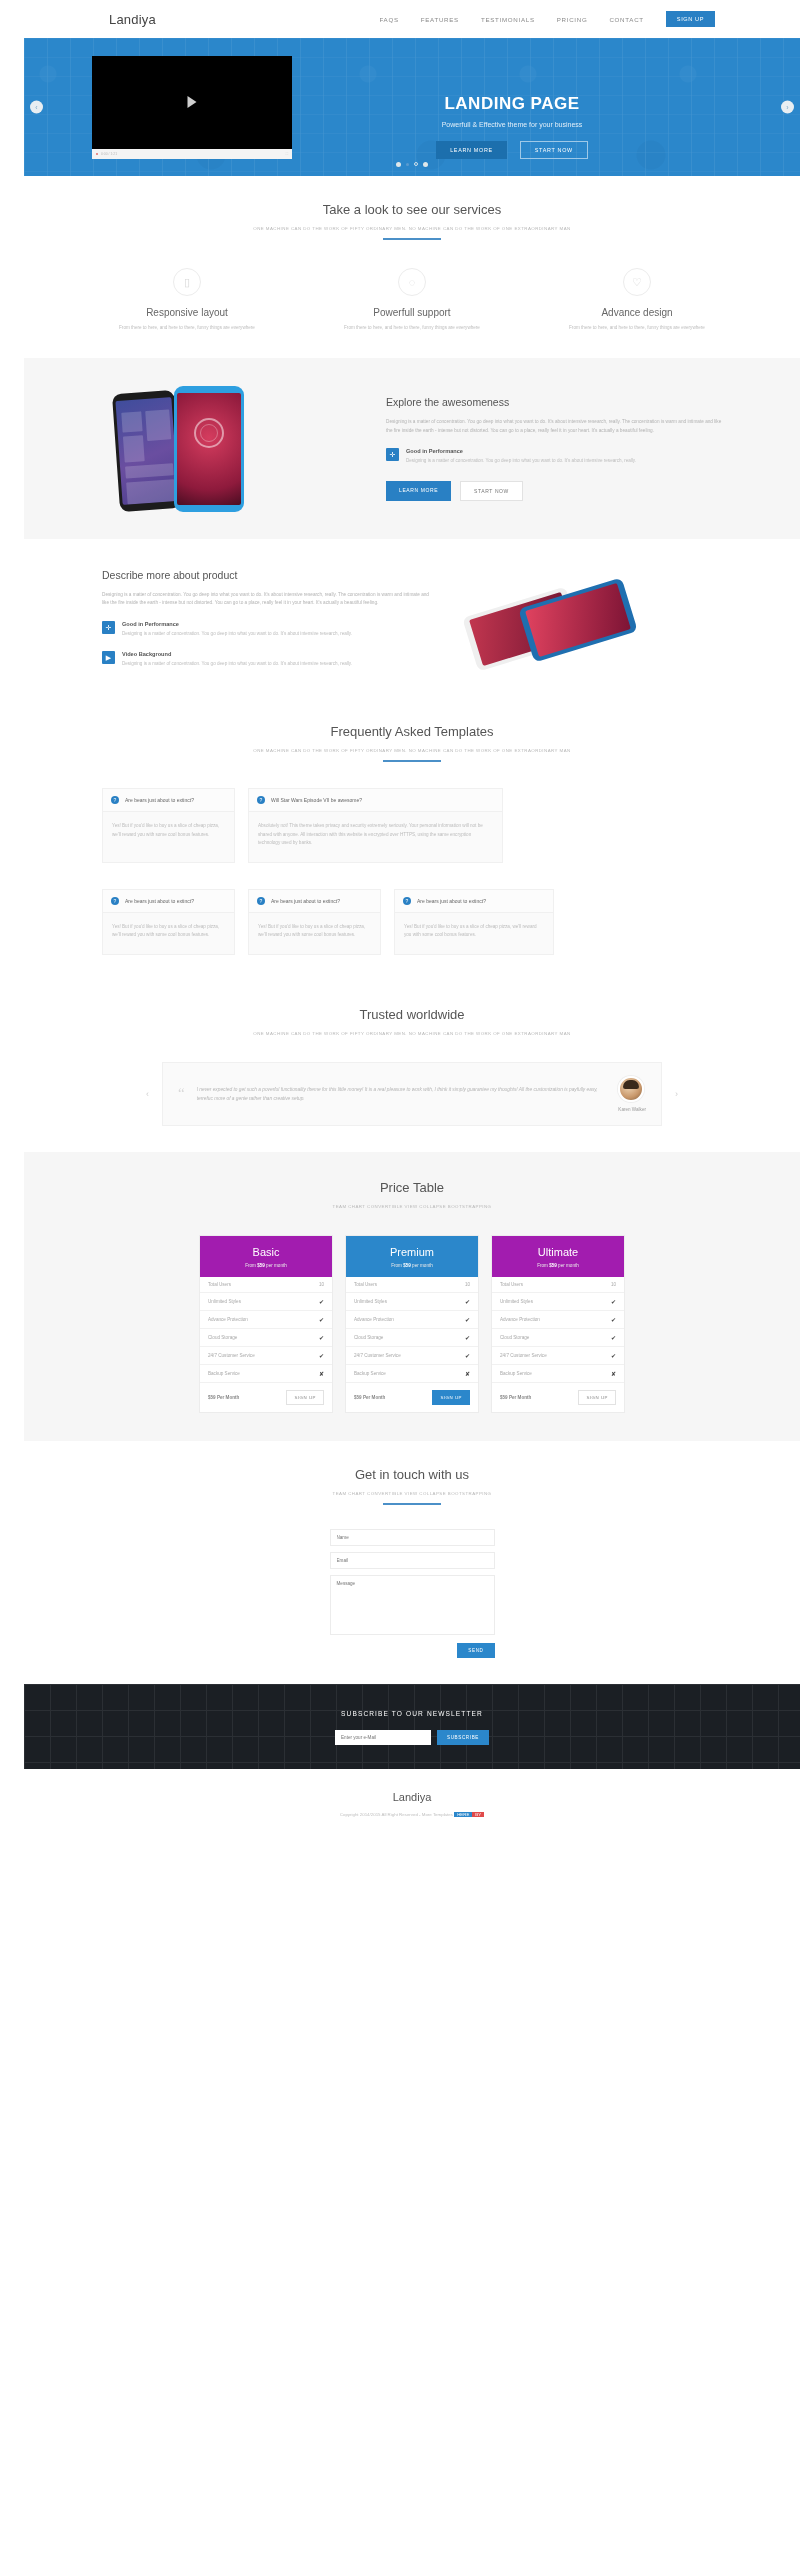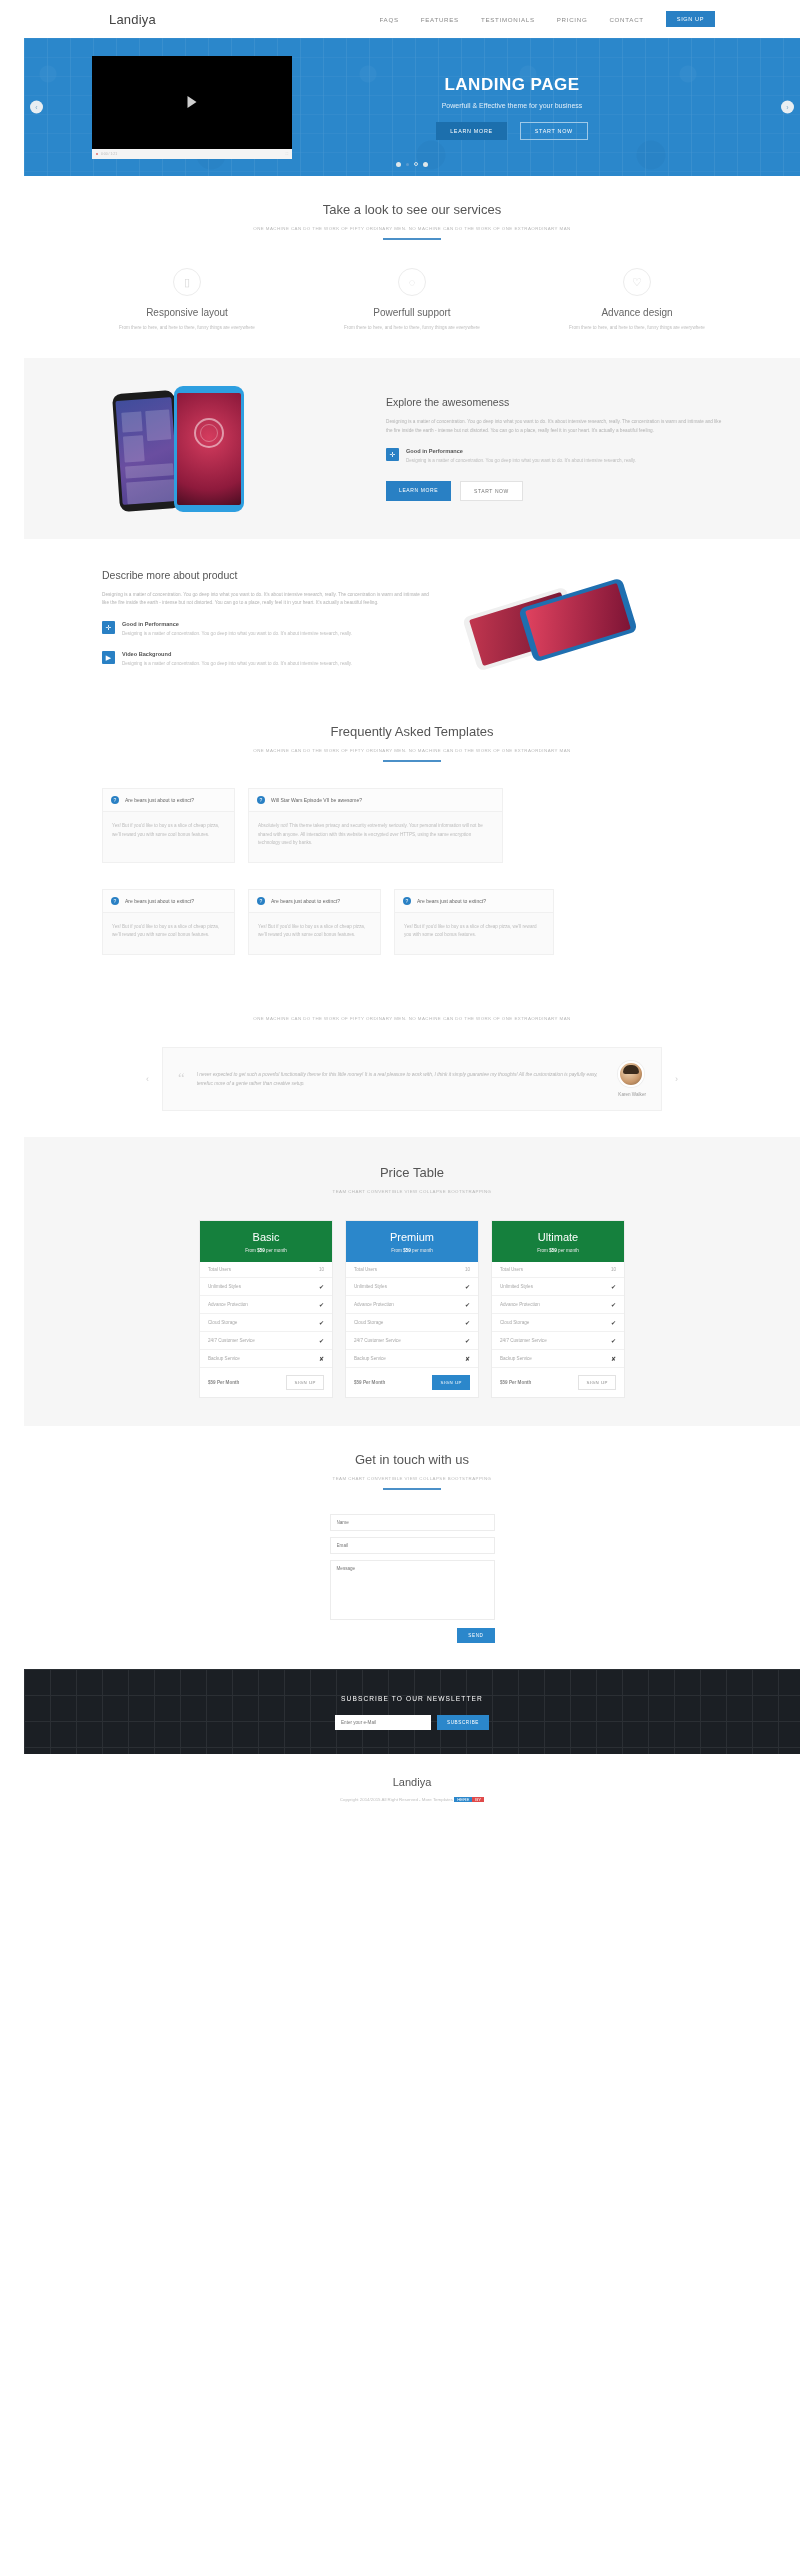--- a/index.html
+++ b/index.html
@@ -24,21 +24,21 @@
           display:flex; align-items:center; justify-content:center; }
   .hero:before {
     content:""; position:absolute; inset:0; opacity:.13;
     background-image:
       linear-gradient(90deg, rgba(255,255,255,.5) 1px, transparent 1px),
       linear-gradient(rgba(255,255,255,.3) 1px, transparent 1px),
       radial-gradient(circle at 15% 30%, rgba(255,255,255,.25) 0 8px, transparent 9px),
       radial-gradient(circle at 85% 65%, rgba(0,0,0,.2) 0 14px, transparent 15px);
     background-size:23px 23px, 19px 19px, 160px 120px, 220px 180px;
   }
-  .hero-inner { position:relative; display:flex; align-items:center; z-index:2; width:640px; }
+  .hero-inner { position:relative; display:flex; align-items:flex-end; z-index:2; width:640px; }
   .video-box { width:200px; }
   .video-screen { background:#000; height:93px; position:relative; }
   .play-tri { position:absolute; left:50%; top:50%; transform:translate(-50%,-50%);
               width:0;height:0;border-left:9px solid #cfcfcf;
               border-top:6px solid transparent;border-bottom:6px solid transparent; }
   .video-bar { height:10px; background:#f4f4f4; display:flex; align-items:center;
                padding:0 4px; gap:3px; }
   .video-bar .dotred { width:2px;height:2px;background:#e3716b;border-radius:50%; }
   .video-bar .t { font-size:3.4px; color:#b9b9b9; }
   .video-bar .r { margin-left:auto; font-size:3.4px; color:#cfcfcf; }
@@ -139,21 +139,21 @@
             border:2px solid #fff; box-shadow:0 0 0 1px #eee; flex:0 0 26px; position:relative; }
   .avatar .hair { position:absolute; left:3px;right:3px;top:2px;height:9px;border-radius:9px 9px 3px 3px;
                   background:#3a2a1c; }
   .testi-name { font-size:4.6px; color:#9a9a9a; margin-top:5px; text-align:center; }
   .nav-arrow { color:#d0d0d0; font-size:9px; }
 
   
   .price-grid { display:flex; gap:12px; justify-content:center; margin-top:26px; }
   .price-col { width:134px; background:#fff; border:1px solid #ececec; }
   .price-head { text-align:center; padding:10px 0 9px; }
-  .price-head.dark { background:#15803d; }
+  .price-head.dark { background:#a21caf; }
   .price-head.blue { background:#2b87cb; }
   .price-name { color:#fff; font-size:11px; font-weight:400; }
   .price-from { color:#e9e9e9; font-size:4.6px; margin-top:5px; }
   .price-from b { color:#fff; }
   .price-row { display:flex; justify-content:space-between; align-items:center;
                padding:5px 8px; border-bottom:1px solid #f1f1f1; font-size:4.6px; color:#a9a9a9; }
   .tick { color:#444; font-size:6px; } .cross { color:#444; font-size:6px; }
   .price-foot { display:flex; align-items:center; justify-content:space-between; padding:7px 8px; }
   .price-foot .pm { font-size:4.6px; color:#888; font-weight:bold; }
   .mini-btn { font-size:4.4px; letter-spacing:.5px; padding:4px 7px; border:1px solid #e2e2e2;
@@ -369,20 +369,21 @@
             <span class="q-text">Are bears just about to extinct?</span>
             </div>
           <div class="faq-a">Yes! But if you'd like to buy us a slice of cheap pizza, we'll reward you with some cool bonus features.</div>
         </div>
       </div>
     </div>
   </div>
 
   <div class="sec">
     <div class="container">
+      <div class="sec-title">Trusted worldwide</div>
       <div class="sec-sub">ONE MACHINE CAN DO THE WORK OF FIFTY ORDINARY MEN. NO MACHINE CAN DO THE WORK OF ONE EXTRAORDINARY MAN</div>
       <div class="testi-wrap">
         <div class="nav-arrow">‹</div>
         <div class="testi-card">
           <div class="quote-mark">“</div>
           <div class="testi-text">I never expected to get such a poverful functionality theme for this little money! It is a real pleasure to work with, I think it simply guarantee my thoughts! All the customization is payfully easy, terrefuc more of a genie rather than creative setup.</div>
           <div>
             <div class="avatar">
                 <div class="hair"></div>
               </div>

